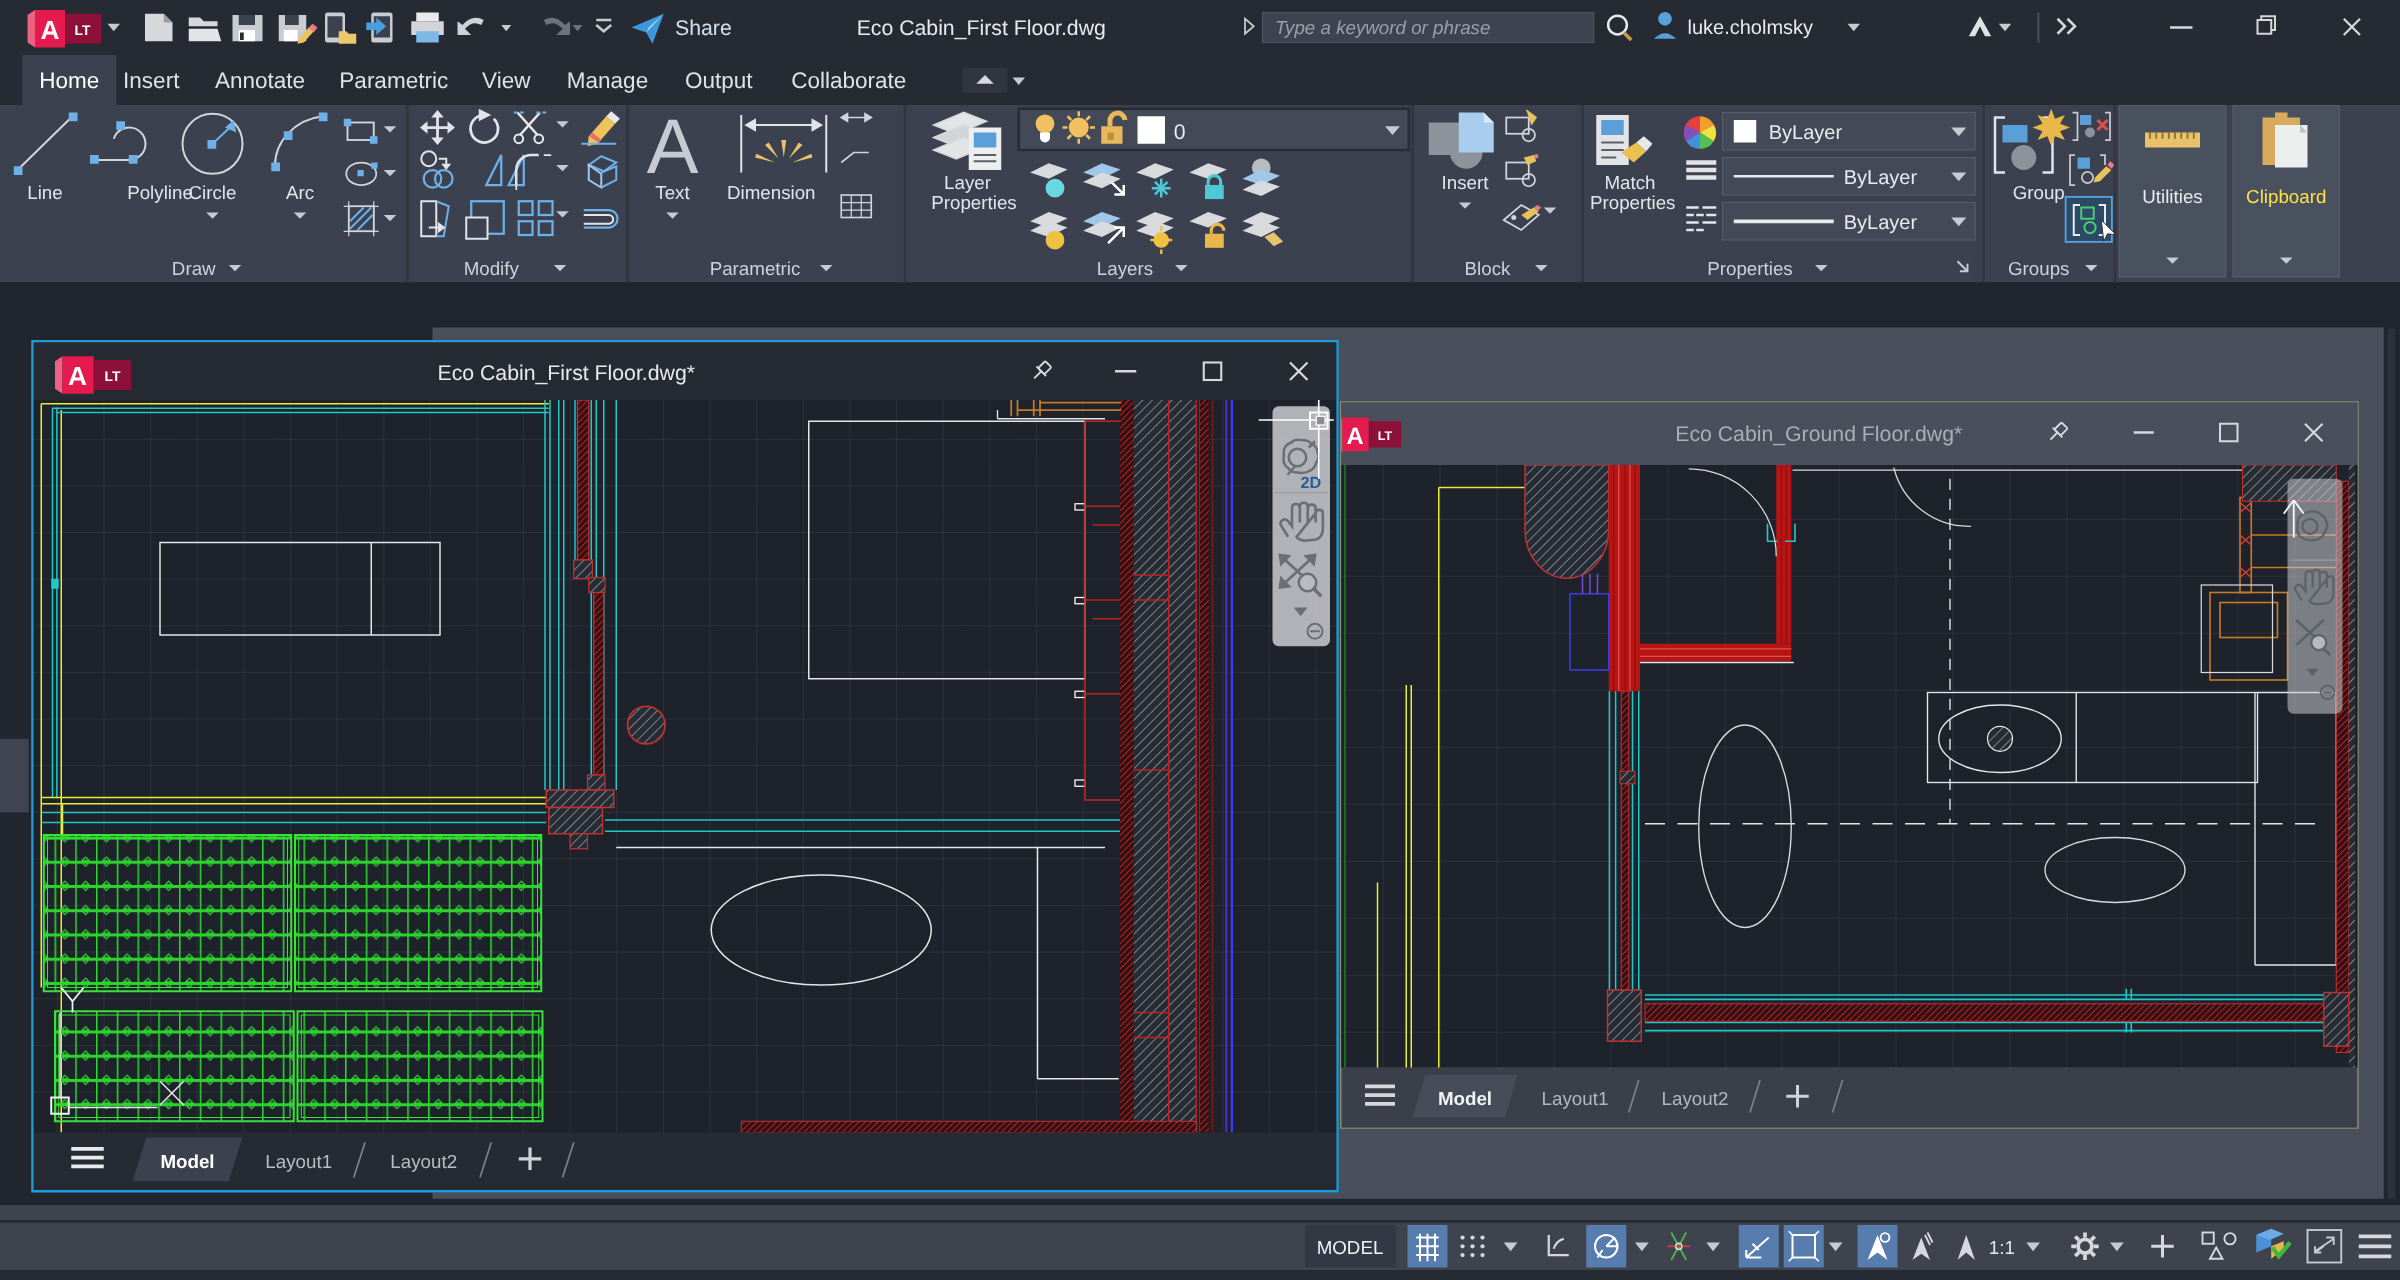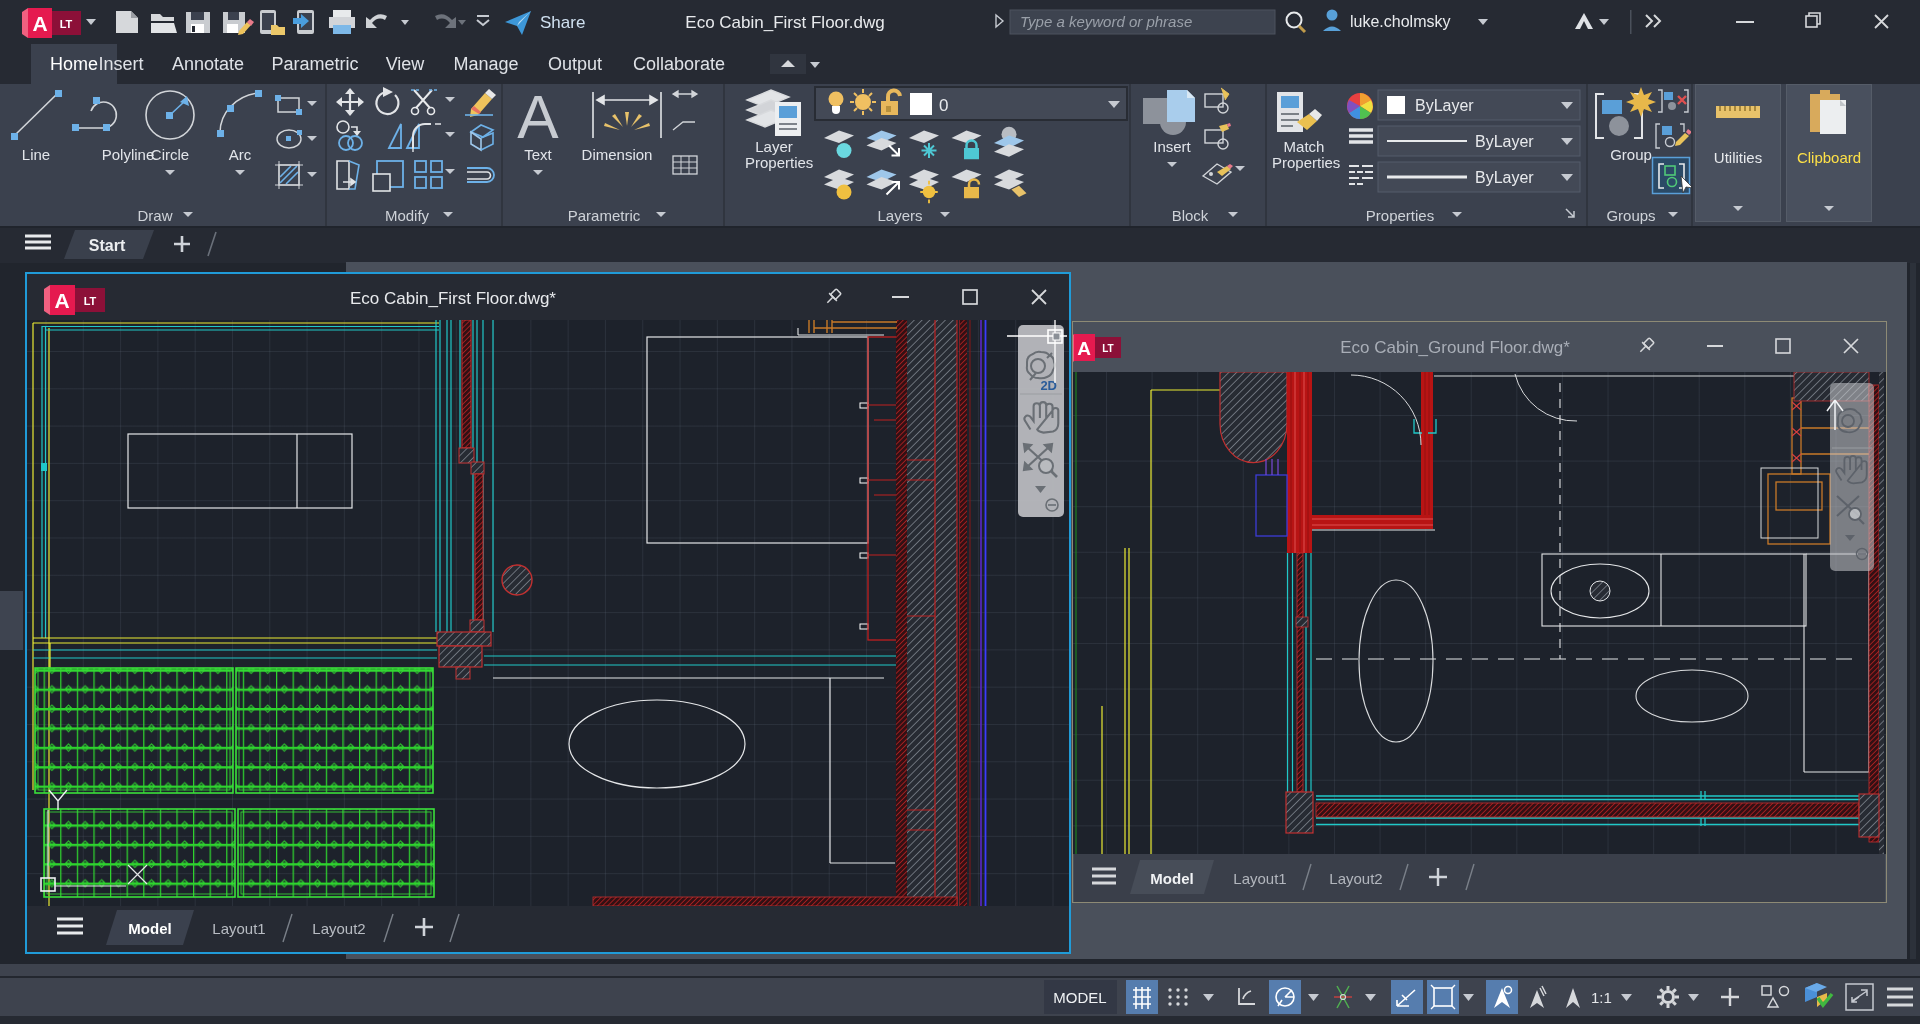--- a/index.html
+++ b/index.html
@@ -109,21 +109,21 @@
       <polygon points="1599,19 1609,19 1604,25" fill="#c6cad1"></polygon>
       <rect x="1630" y="10" width="1.5" height="24" fill="#4a505b"></rect>
       <path d="M1646 15 l6 6 -6 6 M1654 15 l6 6 -6 6" stroke="#d6d8db" stroke-width="2" fill="none"></path>
       <path d="M1736 22 h18" stroke="#d6d8db" stroke-width="2"></path>
       <rect x="1806" y="16" width="11" height="11" fill="none" stroke="#d6d8db" stroke-width="1.6"></rect>
       <path d="M1809 16 v-3 h11 v11 h-3" fill="none" stroke="#d6d8db" stroke-width="1.6"></path>
       <path d="M1875 15 l13 13 M1888 15 l-13 13" stroke="#d6d8db" stroke-width="1.8"></path>
     </svg>
   </div>
   <div class="abs" id="tabrow">
-    <div class="rtab active" style="left:31px;width:86px;">Home</div>
+    <div class="rtab active" style="left:18px;width:75px;">Home</div>
     <div class="rtab" style="left:95px;width:52px;">Insert</div>
     <div class="rtab" style="left:168px;width:80px;">Annotate</div>
     <div class="rtab" style="left:270px;width:90px;">Parametric</div>
     <div class="rtab" style="left:382px;width:46px;">View</div>
     <div class="rtab" style="left:450px;width:72px;">Manage</div>
     <div class="rtab" style="left:544px;width:62px;">Output</div>
     <div class="rtab" style="left:630px;width:98px;">Collaborate</div>
     <svg class="abs" style="left:770px;top:10px" width="52" height="22" viewBox="0 0 52 22">
       <rect x="0" y="0" width="36" height="20" fill="#30353f"></rect>
       <polygon points="11,13 25,13 18,6" fill="#d6d8db"></polygon>
@@ -227,21 +227,21 @@
       <rect x="90" y="93" width="11" height="11" fill="none" stroke="#6db1e8" stroke-width="1.8"></rect>
       <rect x="106" y="93" width="11" height="11" fill="none" stroke="#6db1e8" stroke-width="1.8"></rect>
 
       <path d="M142 84 h20 a7 7 0 0 1 0 14 h-20" stroke="#6db1e8" stroke-width="1.8" fill="none"></path>
       <path d="M142 88 h20 a3.5 3.5 0 0 1 0 7 h-20" stroke="#e2e4e7" stroke-width="1.6" fill="none"></path>
     </svg>
     <div class="caret" style="left:445px;top:13px;"></div>
     <div class="caret" style="left:445px;top:48px;"></div>
     <div class="caret" style="left:445px;top:85px;"></div>
 
-    <div class="plabel" style="left:378px;width:58px;">Modify</div>
+    <div class="plabel" style="left:364px;width:58px;">Modify</div>
     <div class="caret" style="left:443px;top:128px;"></div>
 
     <svg class="abs" style="left:501px;top:0" width="222" height="142" viewBox="0 0 222 142">
       <text x="37" y="54" fill="#c7cbd1" font-size="62" text-anchor="middle">A</text>
       <path d="M92 8 v46 M160 8 v46" stroke="#e2e4e7" stroke-width="1.6"></path>
       <path d="M96 16 h60 M96 16 l7 -4 v8 z M156 16 l-7 -4 v8 z" stroke="#e2e4e7" stroke-width="1.6" fill="#e2e4e7"></path>
       <g fill="#e8c26a">
         <polygon points="124,28 128,28 126,42"></polygon>
         <polygon points="111,32 114,30 122,43"></polygon>
         <polygon points="141,32 138,30 130,43"></polygon>
@@ -430,29 +430,20 @@
     <svg class="abs" style="left:1786px;top:0" width="86" height="138" viewBox="0 0 86 138">
       <rect x="24" y="10" width="30" height="38" fill="#d8aa5c"></rect>
       <rect x="34" y="6" width="10" height="7" fill="#d8aa5c"></rect>
       <path d="M34 16 h26 v34 h-26 z" fill="#eceef0"></path>
       <path d="M54 16 l6 6 h-6 z" fill="#c0c4c8"></path>
     </svg>
     <div class="blabel" style="left:1786px;top:66px;width:86px;color:#fde047;">Clipboard</div>
     <div class="caret" style="left:1824px;top:122px;"></div>
   </div>
   <div class="abs" id="ribbonstrip"></div>
-  <div class="abs" id="filetabs">
-    <svg class="abs" style="left:0;top:0" width="260" height="35" viewBox="0 0 260 35">
-      <path d="M25 8 h26 M25 14 h26 M25 20 h26" stroke="#e8eaec" stroke-width="3"></path>
-      <polygon points="75,2 154,2 143,31 64,31" fill="#3a404c"></polygon>
-      <text x="107" y="23" fill="#eceef0" font-size="16" font-weight="bold" text-anchor="middle">Start</text>
-      <path d="M182 8 v16 M174 16 h16" stroke="#cfd3d9" stroke-width="2.6"></path>
-      <path d="M216 4 l-8 24" stroke="#6a707a" stroke-width="1.6"></path>
-    </svg>
-  </div>
   <div class="abs" id="mdi"></div>
   <div class="abs" id="backwin"></div>
   <div class="abs" style="left:0;top:591px;width:23px;height:59px;background:#3e4450;"></div>
   <div class="abs" style="left:1910px;top:263px;width:6px;height:696px;background:#2c313a;"></div>
   <div class="abs" id="gwin">
     <div class="abs" id="gtitle">
       <svg class="abs" style="left:0;top:0" width="813" height="47" viewBox="0 0 813 47">
         <polygon points="-3,16 1,12 1,40 -3,36" fill="#f06080"></polygon>
         <rect x="1" y="12" width="21" height="27" fill="#e51a4f"></rect>
         <text x="11" y="33" fill="#fff" font-size="19" font-weight="bold" text-anchor="middle">A</text>

